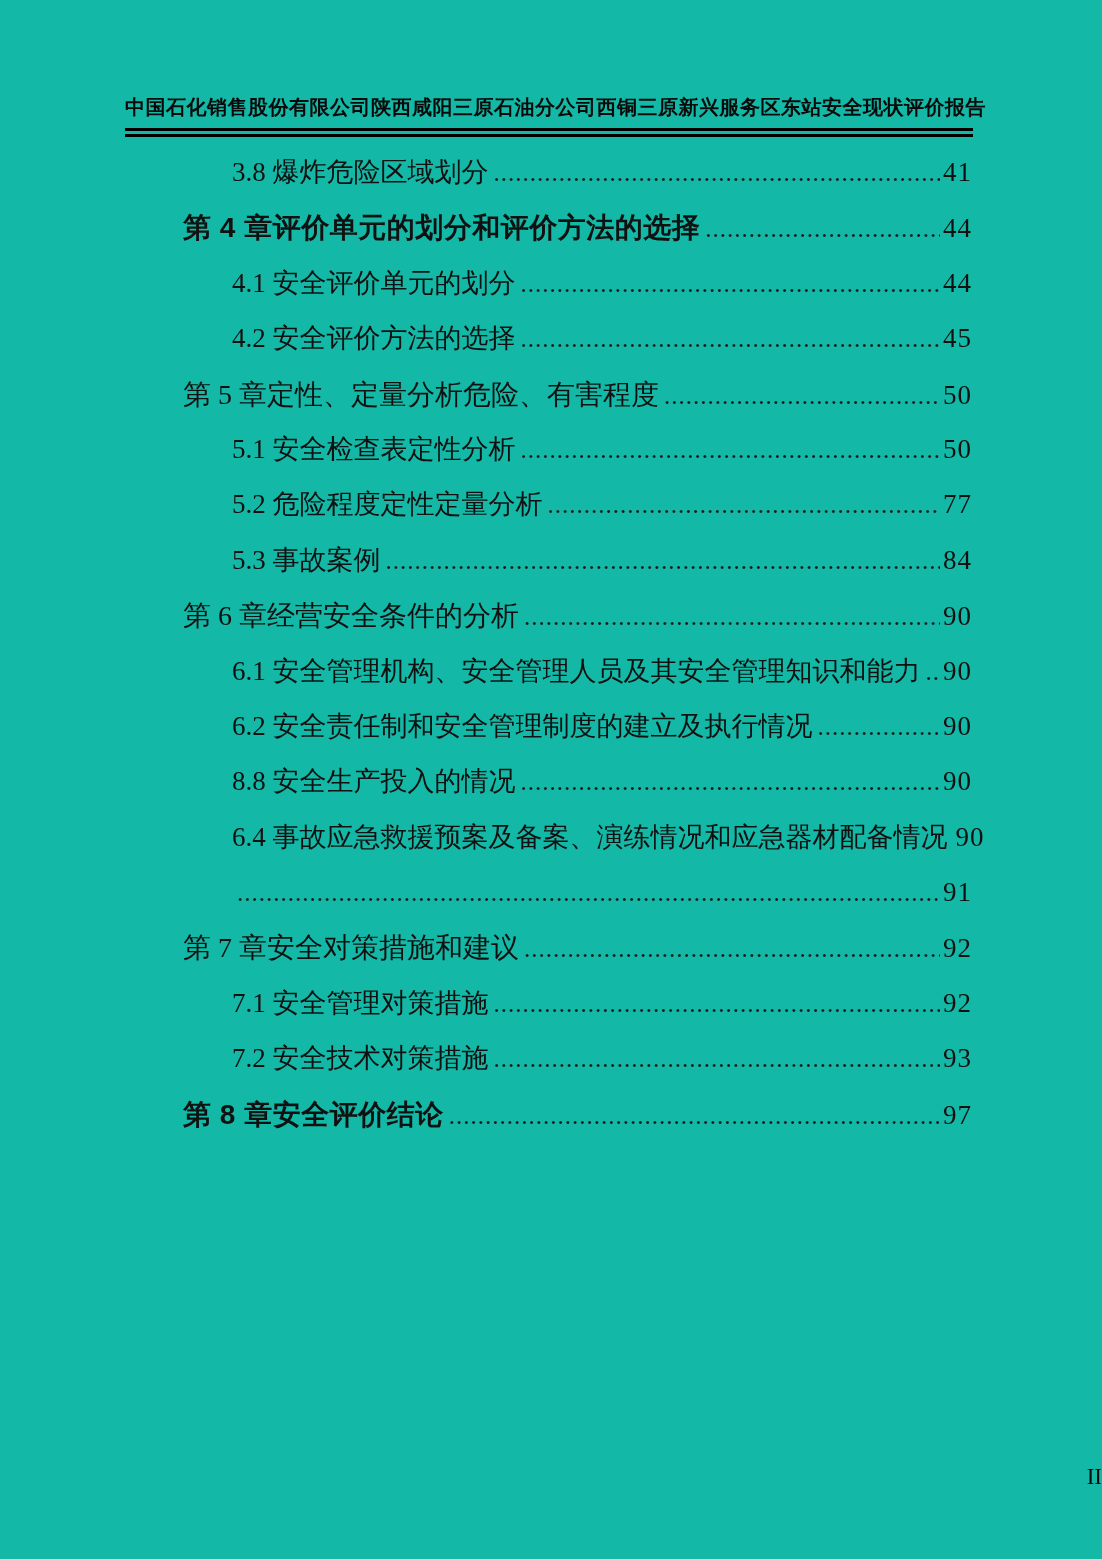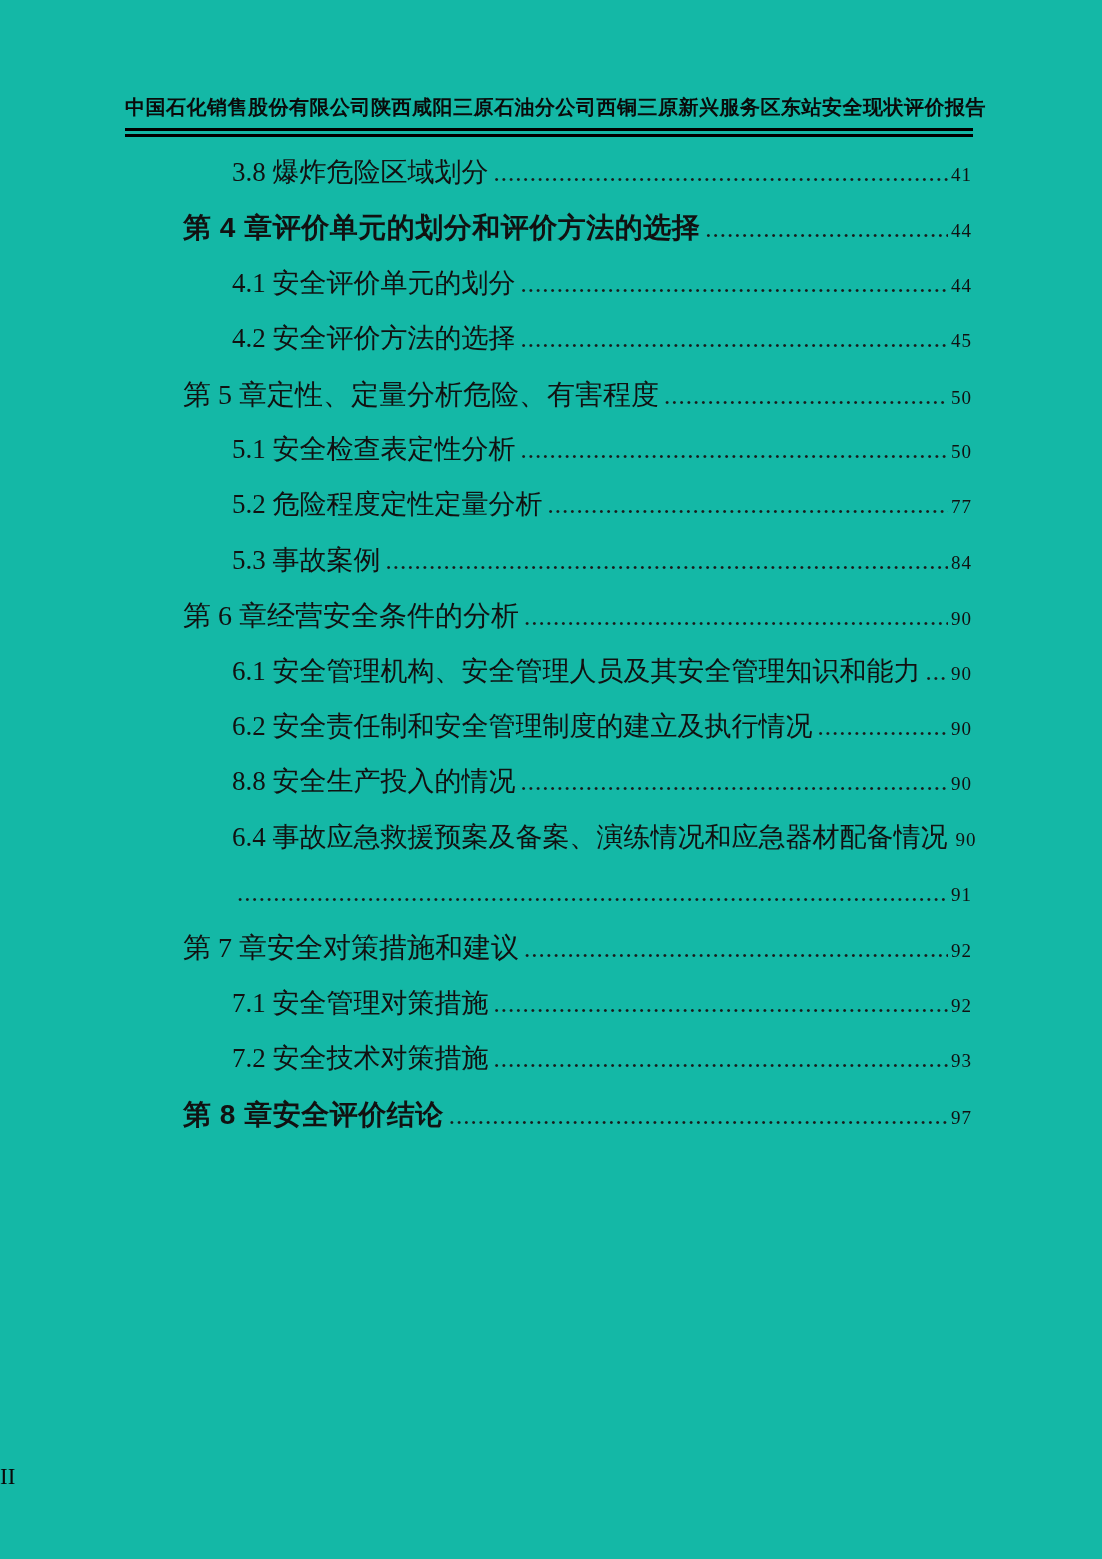--- a/index.html
+++ b/index.html
@@ -75,31 +75,31 @@
     font-family: "Liberation Serif", "DejaVu Serif", serif;
     letter-spacing: 1px;
     color: #1a1a1a;
   }
   .toc-leader::after {
     content: "..................................................................................................................................................................................";
   }
   .toc-page {
     flex: 0 0 auto;
     padding-left: 3px;
-    font-size: 19px;
+    font-size: 27px;
     font-weight: 400;
     font-family: "Liberation Serif", "DejaVu Serif", serif;
     letter-spacing: 1px;
   }
   .doc-footer {
     position: absolute;
     left: 0;
     width: 100%;
     top: 1464px;
-    text-align: left;
+    text-align: right;
     font-size: 23px;
     color: #0a0a0a;
   }
 </style>
 </head>
 <body>
 
 <div class="page">
 
   <div class="doc-header">中国石化销售股份有限公司陕西咸阳三原石油分公司西铜三原新兴服务区东站安全现状评价报告</div>

